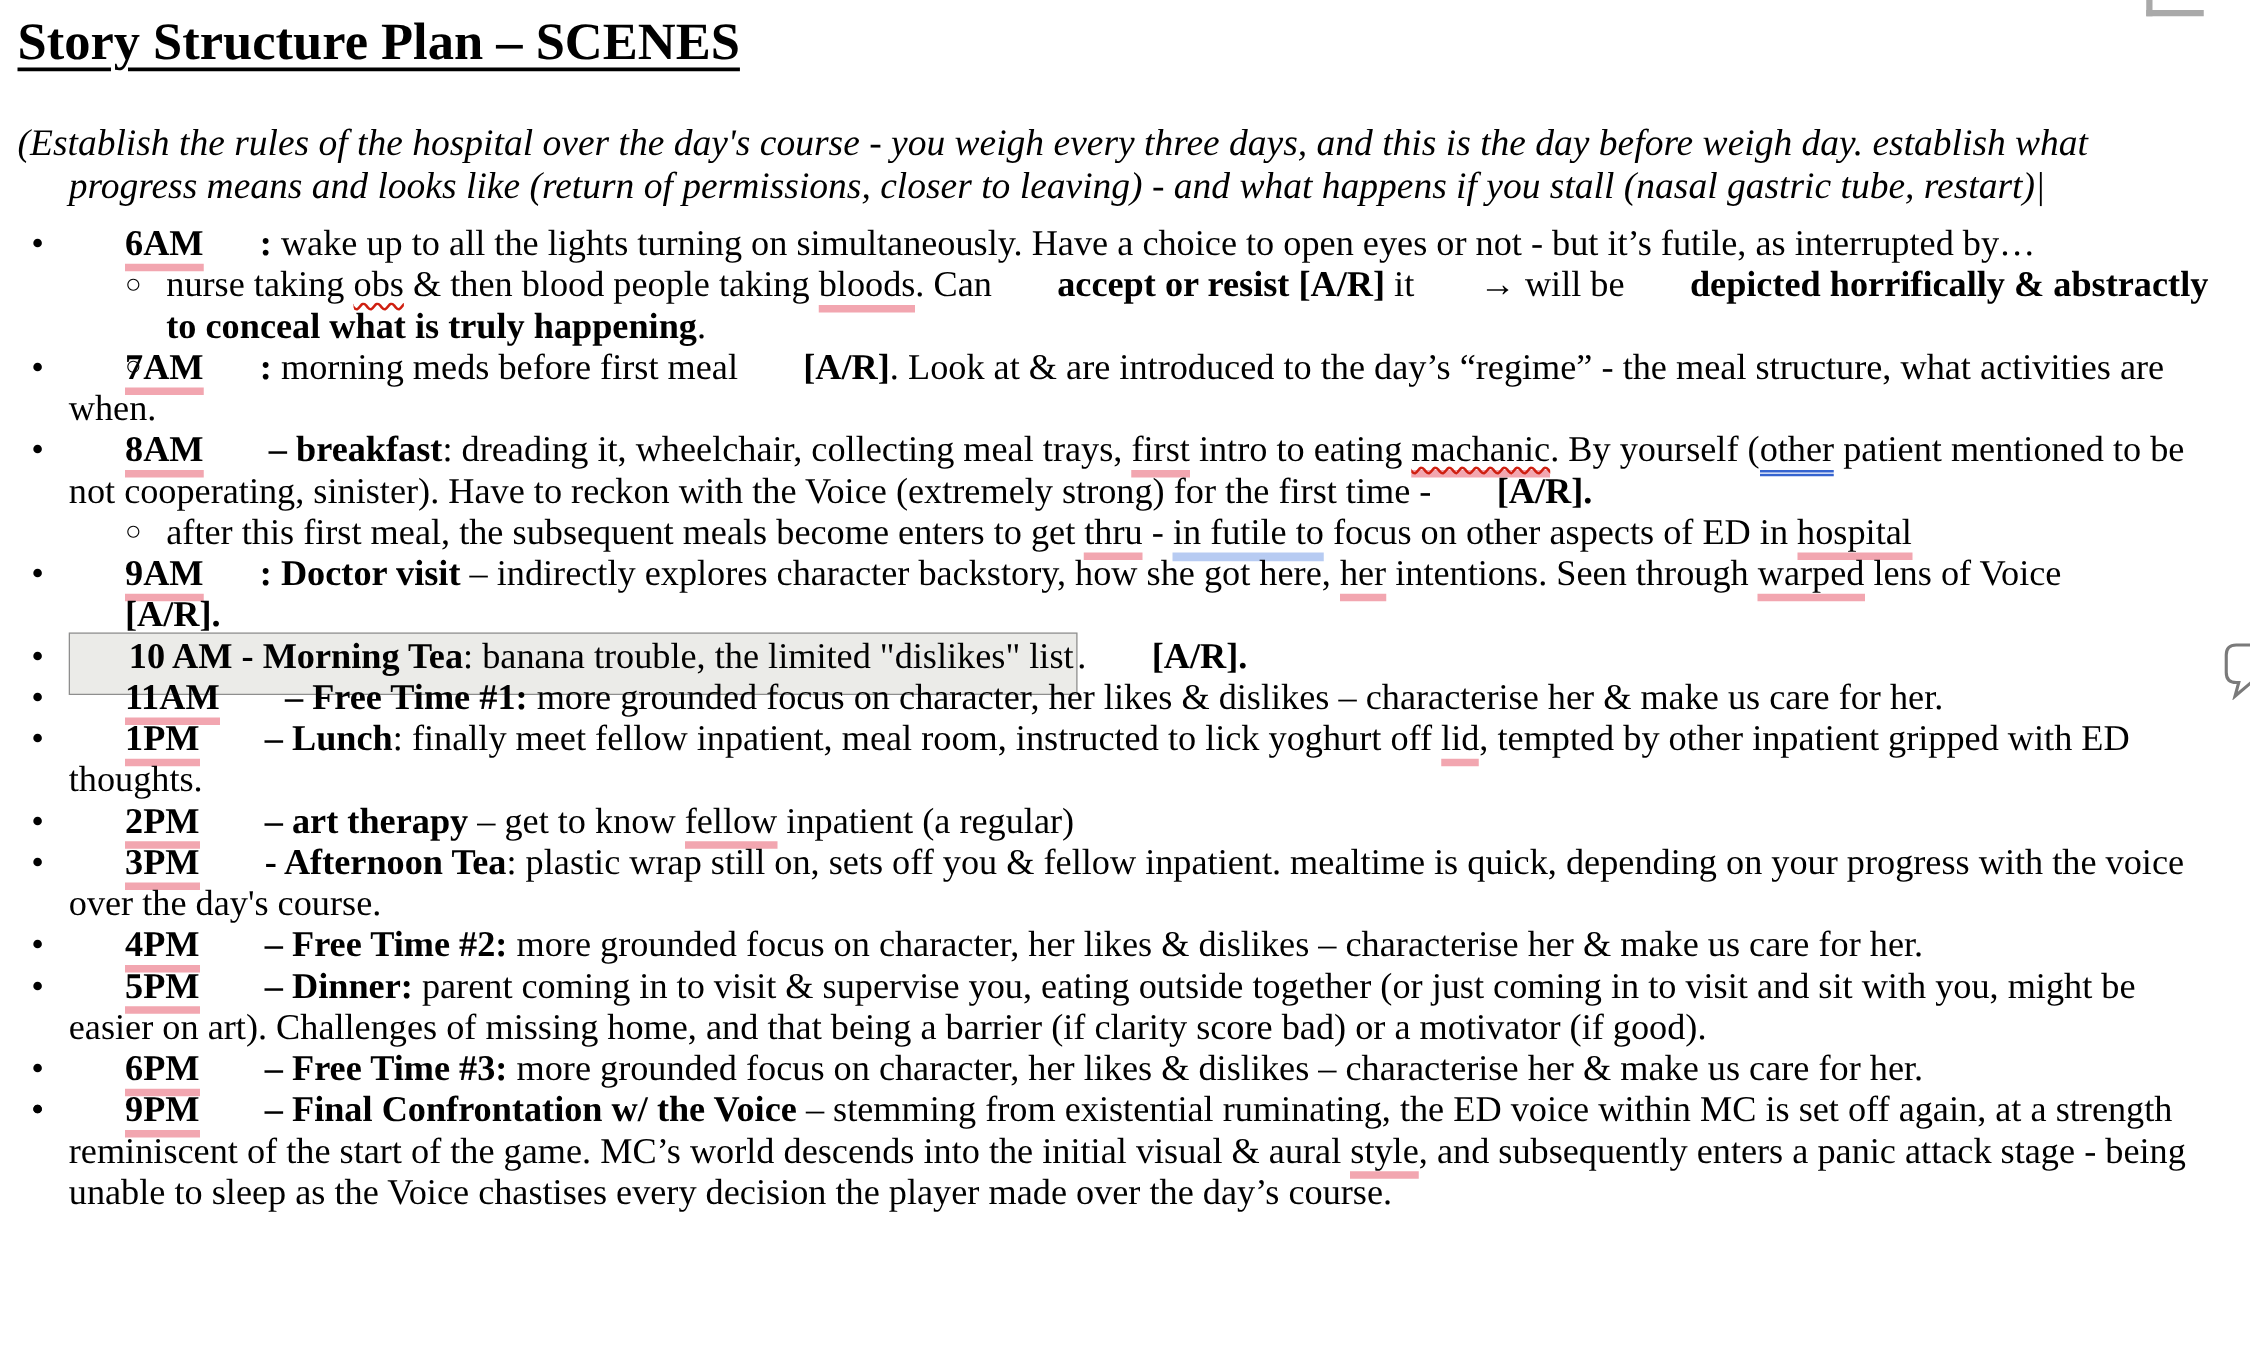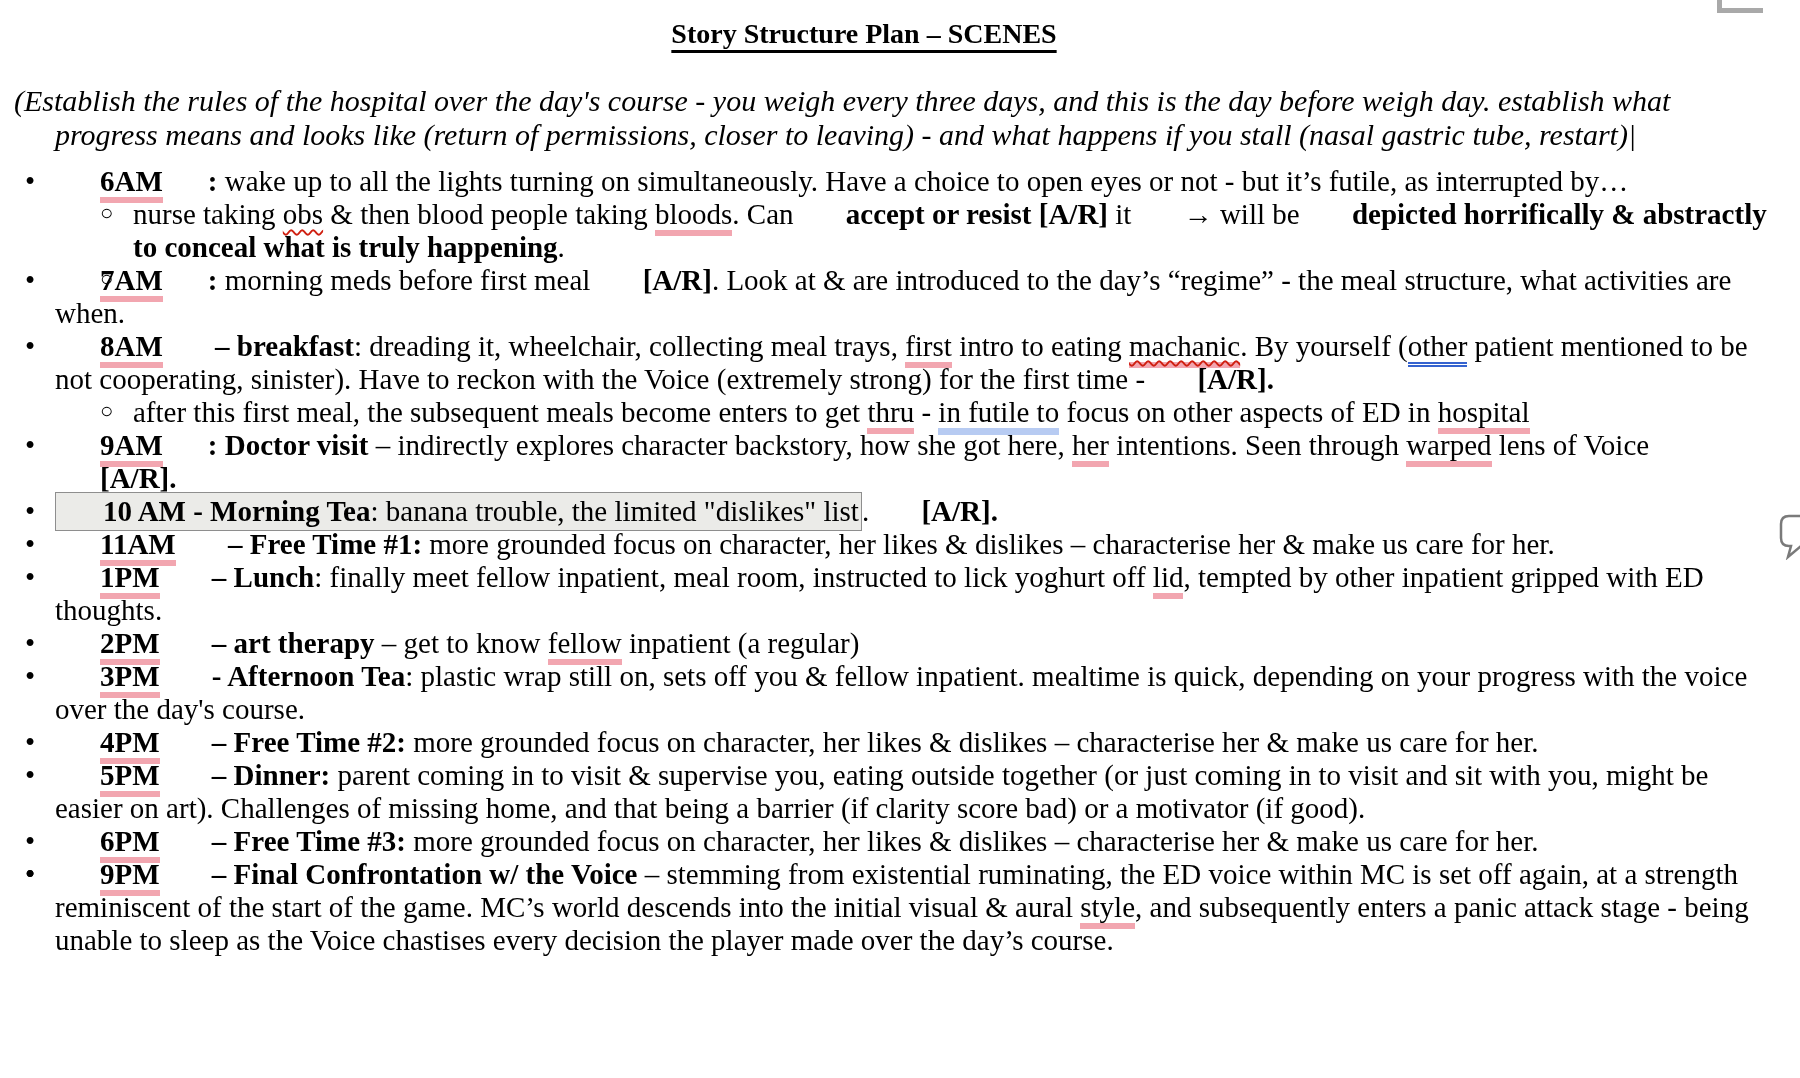--- a/index.html
+++ b/index.html
@@ -3,40 +3,40 @@
 <meta charset="utf-8">
 <style>
   html,body{margin:0;padding:0;}
   body{
     width:1800px;height:1078px;position:relative;overflow:hidden;
     background:#ffffff;color:#000;
     font-family:"Liberation Serif","DejaVu Serif",serif;
   }
   .doc{padding:10px 10px 0 14px;}
   .title{
-    width:1700px;text-align:center;font-weight:bold;font-size:28px;line-height:48px;
+    width:1700px;text-align:left;font-weight:bold;font-size:42px;line-height:48px;
     text-decoration:underline;text-decoration-thickness:3px;text-underline-offset:7px;
   }
   .intro{
-    margin-top:26px;font-style:italic;font-size:30px;line-height:34px;
+    margin-top:40px;font-style:italic;font-size:30px;line-height:34px;
     padding-left:41px;text-indent:-41px;max-width:1655px;
   }
   .scenes{margin-top:13px;font-size:29px;line-height:33px;width:1762px;}
   .li{position:relative;}
   .lvl1{padding-left:41px;}
   .lvl1 > .marker{position:absolute;left:11px;top:0;}
   .lvl2{padding-left:119px;}
   .lvl2 > .marker{position:absolute;left:86px;top:-2px;font-size:22px;}
   .b{font-weight:bold;margin-left:45px;}
   .m-pink{border-bottom:6px solid var(--pink);}
   .m-squig{text-decoration:underline wavy var(--red);text-decoration-thickness:2px;text-underline-offset:5px;text-align:center;}
   .m-pinksquig{border-bottom:6px solid var(--pink);text-decoration:underline wavy var(--red);text-decoration-thickness:2px;text-underline-offset:4px;}
   .m-blue2{border-bottom:5px double var(--blue-dark);}
   .m-blueband{border-bottom:7px solid var(--blue-light);}
-  .sel{background:var(--sel-bg);border:1px solid var(--sel-border);padding:2px 2px 3px 2px;}
+  .sel{background:var(--sel-bg);border:1px solid var(--sel-border);padding:2px 2px 14px 2px;}
   .corner-frag{
     position:absolute;left:1717px;top:0;width:46px;height:13px;box-sizing:border-box;
     border-left:5px solid #a9a9a9;border-bottom:5px solid #a9a9a9;
   }
   .comment-bubble{position:absolute;left:1779px;top:514px;}
 </style>
 </head>
 <body style="--pink: #f2a6b0; --blue-light: #b7cbf2; --blue-dark: #3563cf; --red: #cf1f10; --sel-bg: #ebebe8; --sel-border: #8e8e8e;">
 
 <div class="doc">

